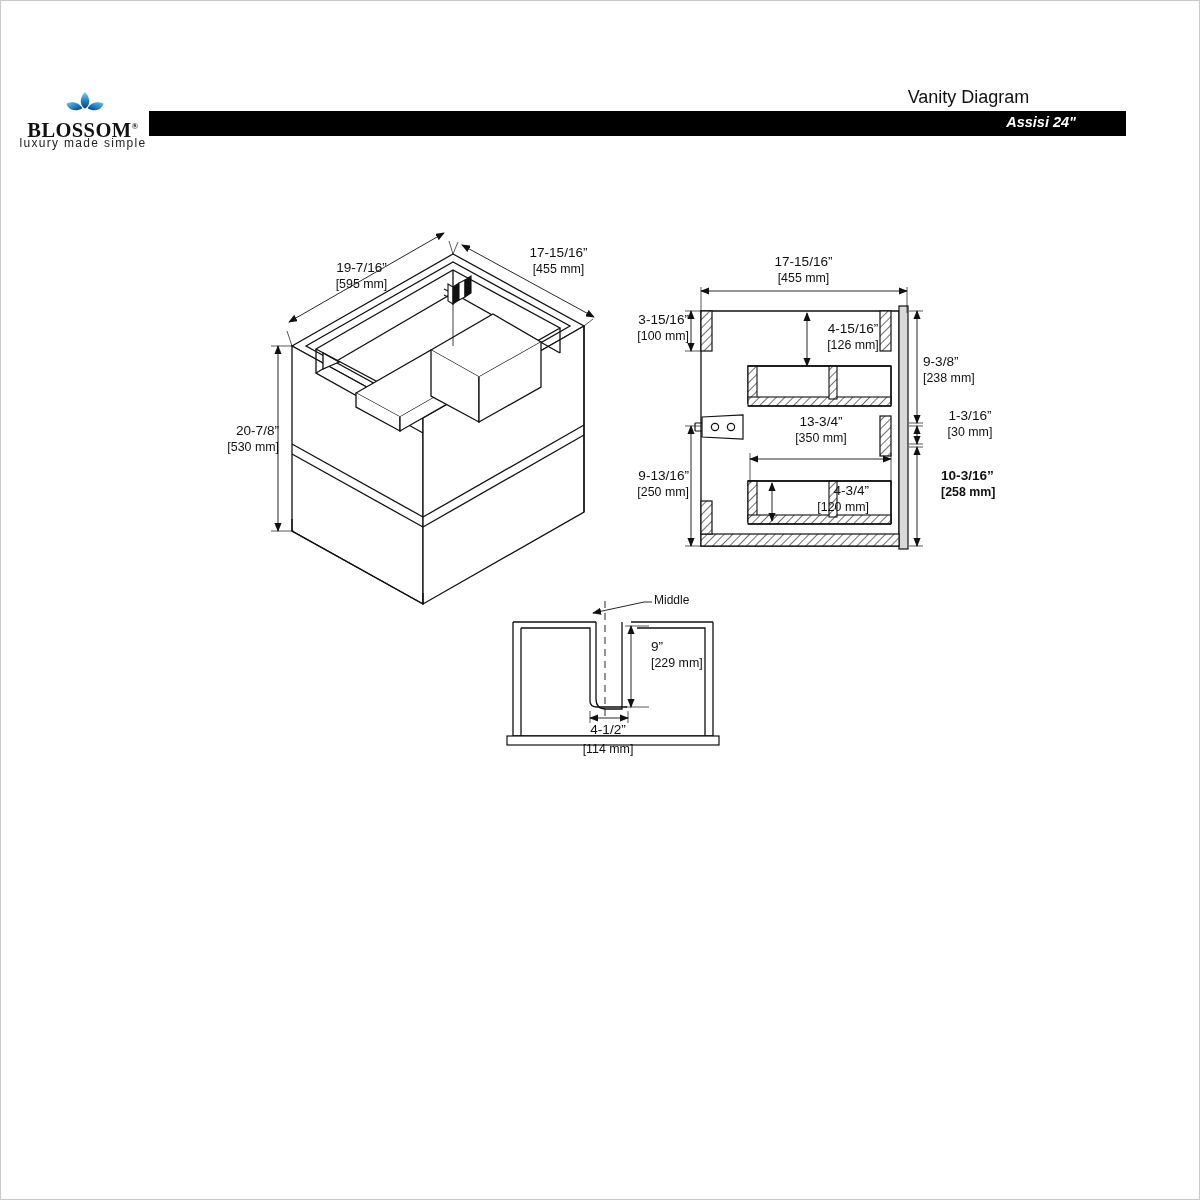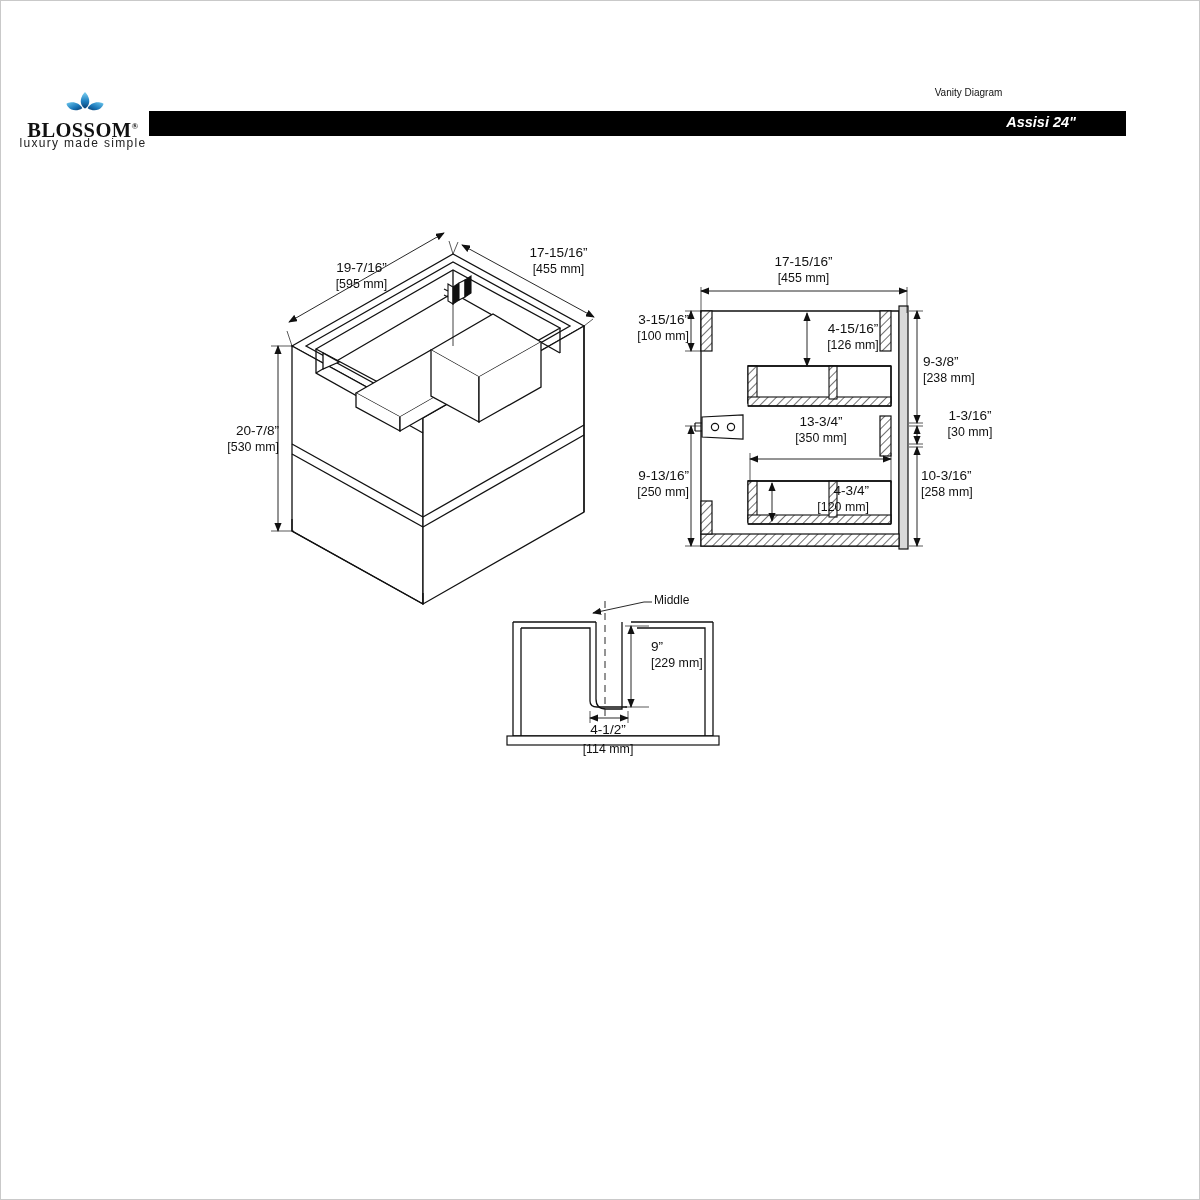--- a/index.html
+++ b/index.html
@@ -61,21 +61,21 @@
     font-size: 12px;
     letter-spacing: 1.3px;
     color: #222;
     white-space: nowrap;
   }
   #header-title {
     position: absolute;
     left: 810px; top: 12px;
     width: 315px;
     text-align: center;
-    font-size: 10px;
+    font-size: 18px;
     color: #111;
     white-space: nowrap;
   }
   #header-bar {
     position: absolute;
     left: 148px; top: 36px;
     width: 977px; height: 25px;
     background: #000000;
   }
   #header-bar-label {
@@ -390,21 +390,21 @@
   <div class="dimtext" style="left:768px; top:481px; width:100px; text-align:right;">
     <div class="u">4-3/4”</div>
     <div class="mm">[120 mm]</div>
   </div>
 
   <div class="dimtext" style="left:596px; top:466px; width:92px; text-align:right;">
     <div class="u">9-13/16”</div>
     <div class="mm">[250 mm]</div>
   </div>
 
-  <div class="dimtext" style="left:920px; top:466px; width:92px; text-align:left;">
+  <div class="dimtext" style="left:940px; top:466px; width:92px; text-align:left;font-weight:bold;">
     <div class="u">10-3/16”</div>
     <div class="mm">[258 mm]</div>
   </div>
 
   <div class="labeltext" style="left:653px; top:592px;">Middle</div>
 
   <div class="dimtext" style="left:650px; top:637px; width:100px; text-align:left;">
     <div class="u">9”</div>
     <div class="mm">[229 mm]</div>
   </div>

